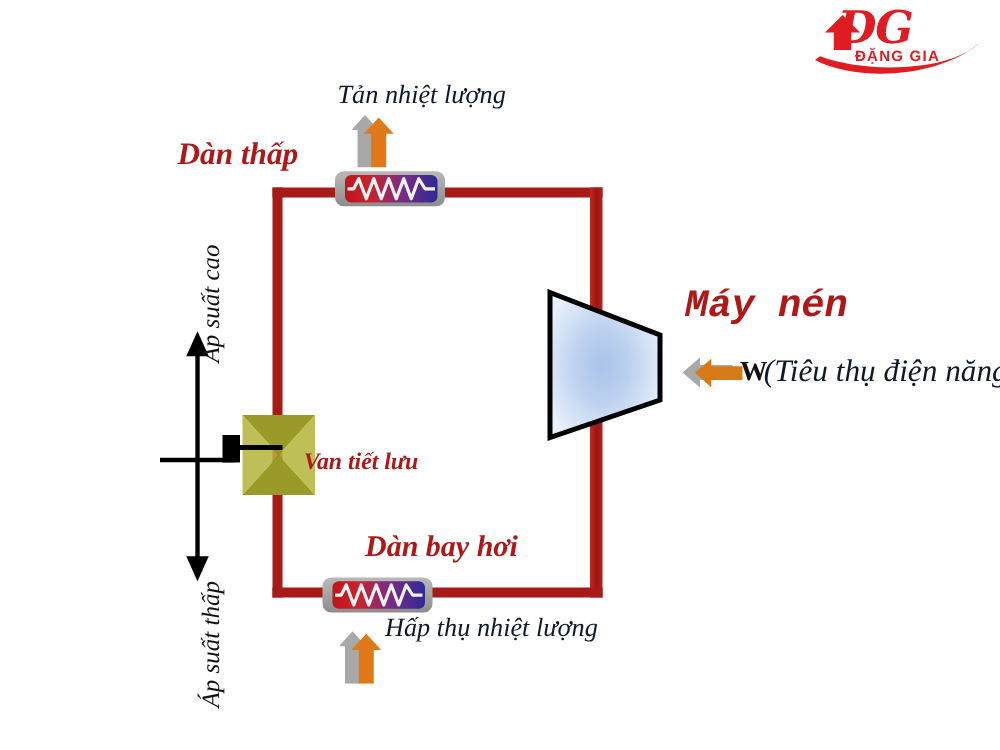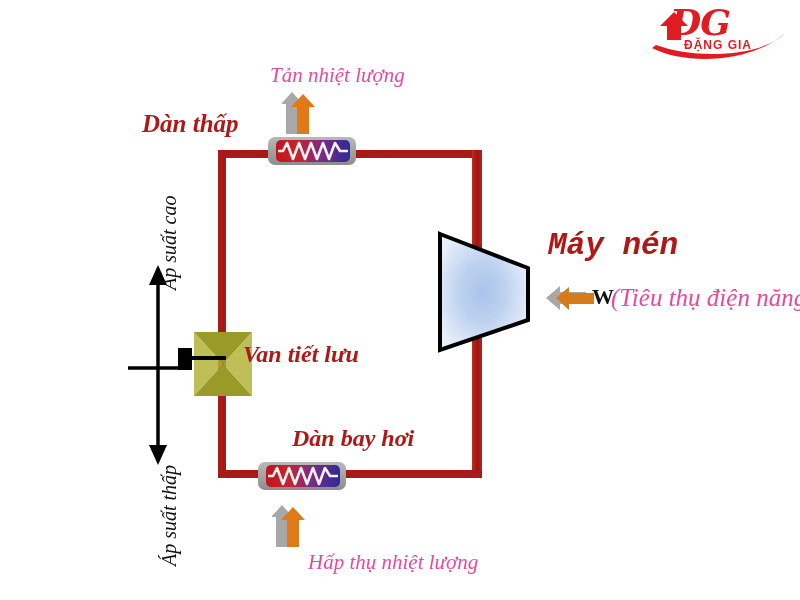--- a/index.html
+++ b/index.html
@@ -67,30 +67,30 @@
   .heat-arrow-bottom{left:272px;top:505px;}
   .work-arrow{position:absolute;left:546px;top:283px;width:50px;height:30px;}
 
   
   .lbl{position:absolute;white-space:nowrap;}
   .lbl-red{
     color:#b01818;font-weight:bold;font-style:italic;
     font-family:"Liberation Serif", serif;
   }
   .lbl-black{
-    color:#ec4899;font-style:italic;
+    color:#0f172a;font-style:italic;
     font-family:"Liberation Serif", serif;
     text-align:right;
   }
   #label-dan-ngung{left:142px;top:110px;font-size:25px;}
   #label-may-nen{left:548px;top:228px;font-size:31px;font-family:Liberation Mono, monospace;}
-  #label-van-tiet-luu{left:243px;top:341px;font-size:24px;}
+  #label-van-tiet-luu{left:243px;top:359px;font-size:19px;}
   #label-dan-bay-hoi{left:292px;top:425px;font-size:24px;text-align:right;}
   #label-tan-nhiet{left:270px;top:63px;font-size:21px;}
-  #label-hap-thu{left:308px;top:550px;font-size:21px;}
+  #label-hap-thu{left:308px;top:490px;font-size:21px;}
   #label-w{
     left:592px;top:284px;font-size:22px;font-weight:bold;font-style:normal;
     color:#111;font-family:"Liberation Serif", serif;
   }
   #label-tieu-thu{left:611px;top:284px;font-size:25px;}
 
   
   .rot{
     position:absolute;font-style:italic;color:#111;
     font-family:"Liberation Serif", serif;font-size:20px;

